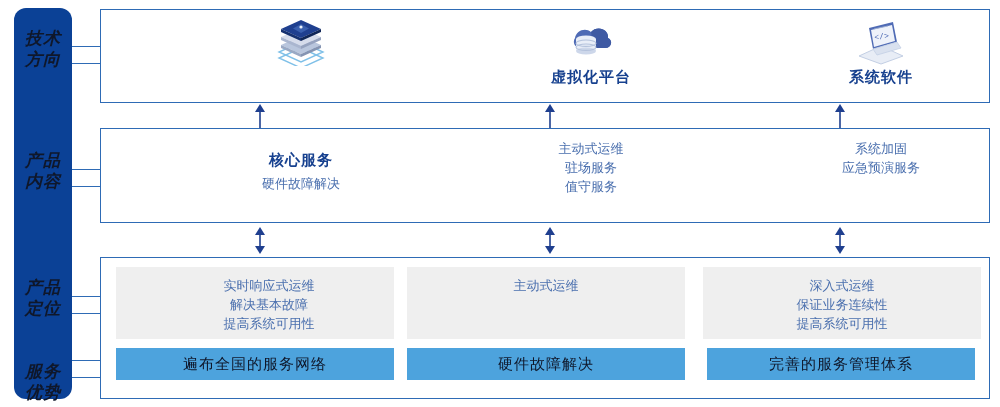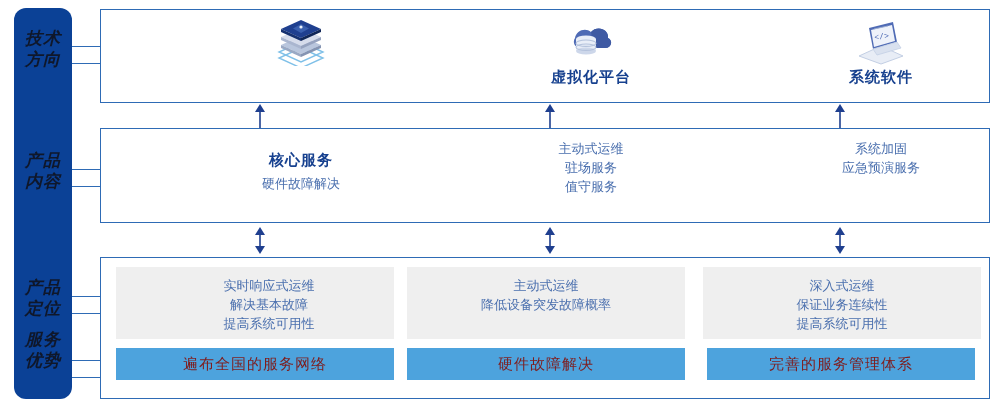--- a/index.html
+++ b/index.html
@@ -39,21 +39,21 @@
     font-style: italic;
     font-size: 17px;
     line-height: 21px;
     text-align: center;
     letter-spacing: 1px;
   }
   .rail-label span { display: block; }
   .rl-tech { top: 28px; }
   .rl-content { top: 150px; }
   .rl-position { top: 277px; }
-  .rl-advantage { top: 329px; }
+  .rl-advantage { top: 361px; }
 
   
   .conn {
     position: absolute;
     height: 1px;
     background: #2e6bb5;
   }
 
   
   .panel {
@@ -128,21 +128,21 @@
   .gray-card div {
     color: #4a6fae;
     font-size: 13px;
     line-height: 19px;
   }
   .blue-bar {
     position: absolute;
     top: 90px;
     height: 32px;
     background: #4da3dd;
-    color: #7f1d1d;
+    color: #0f172a;
     font-size: 15px;
     text-align: center;
     line-height: 32px;
     letter-spacing: 1px;
     box-sizing: border-box;
   }
 </style>
 </head>
 <body>
 
@@ -297,21 +297,20 @@
 
   <div class="panel" id="panel-bottom">
 
     <div class="gray-card" style="left:15px; width:278px;padding-left:28px;">
       <div>实时响应式运维</div>
       <div>解决基本故障</div>
       <div>提高系统可用性</div>
     </div>
     <div class="gray-card" style="left:306px; width:278px;">
       <div>主动式运维</div>
-      <div>降低设备突发故障概率</div>
     </div>
     <div class="gray-card" style="left:602px; width:278px;">
       <div>深入式运维</div>
       <div>保证业务连续性</div>
       <div>提高系统可用性</div>
     </div>
 
     <div class="blue-bar" style="left:15px; width:278px;">遍布全国的服务网络</div>
     <div class="blue-bar" style="left:306px; width:278px;">硬件故障解决</div>
     <div class="blue-bar" style="left:606px; width:268px;">完善的服务管理体系</div>

